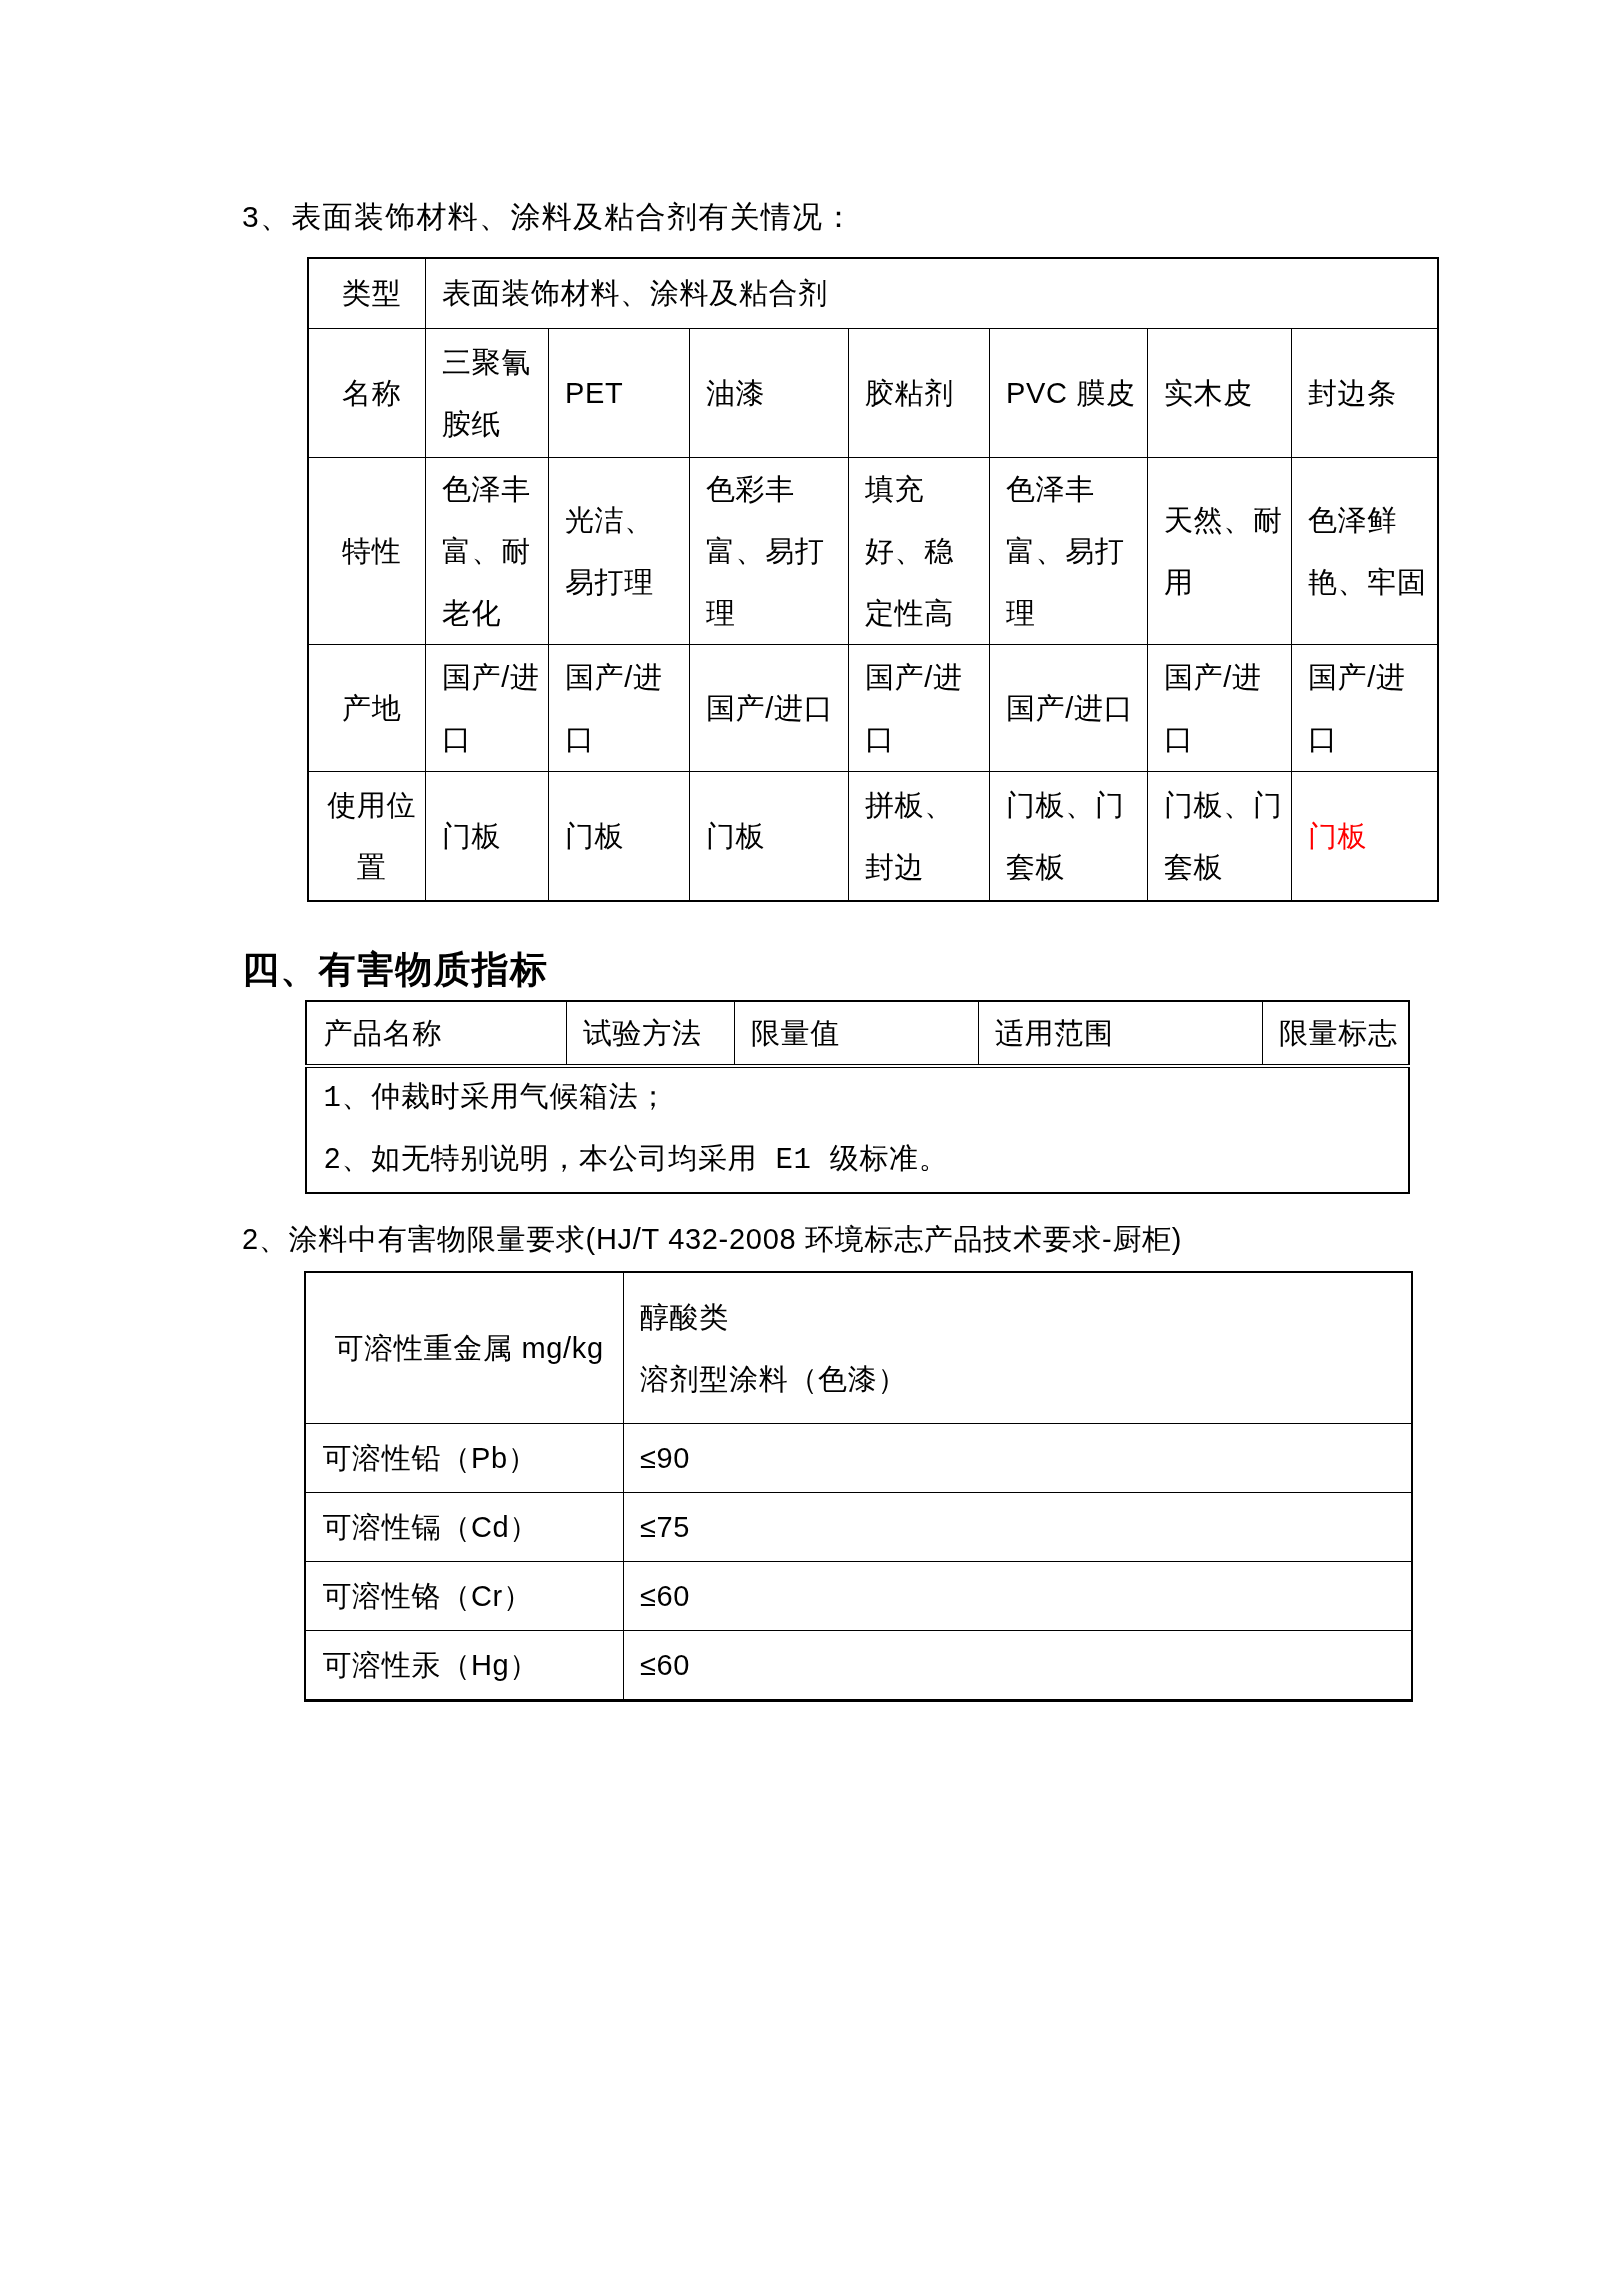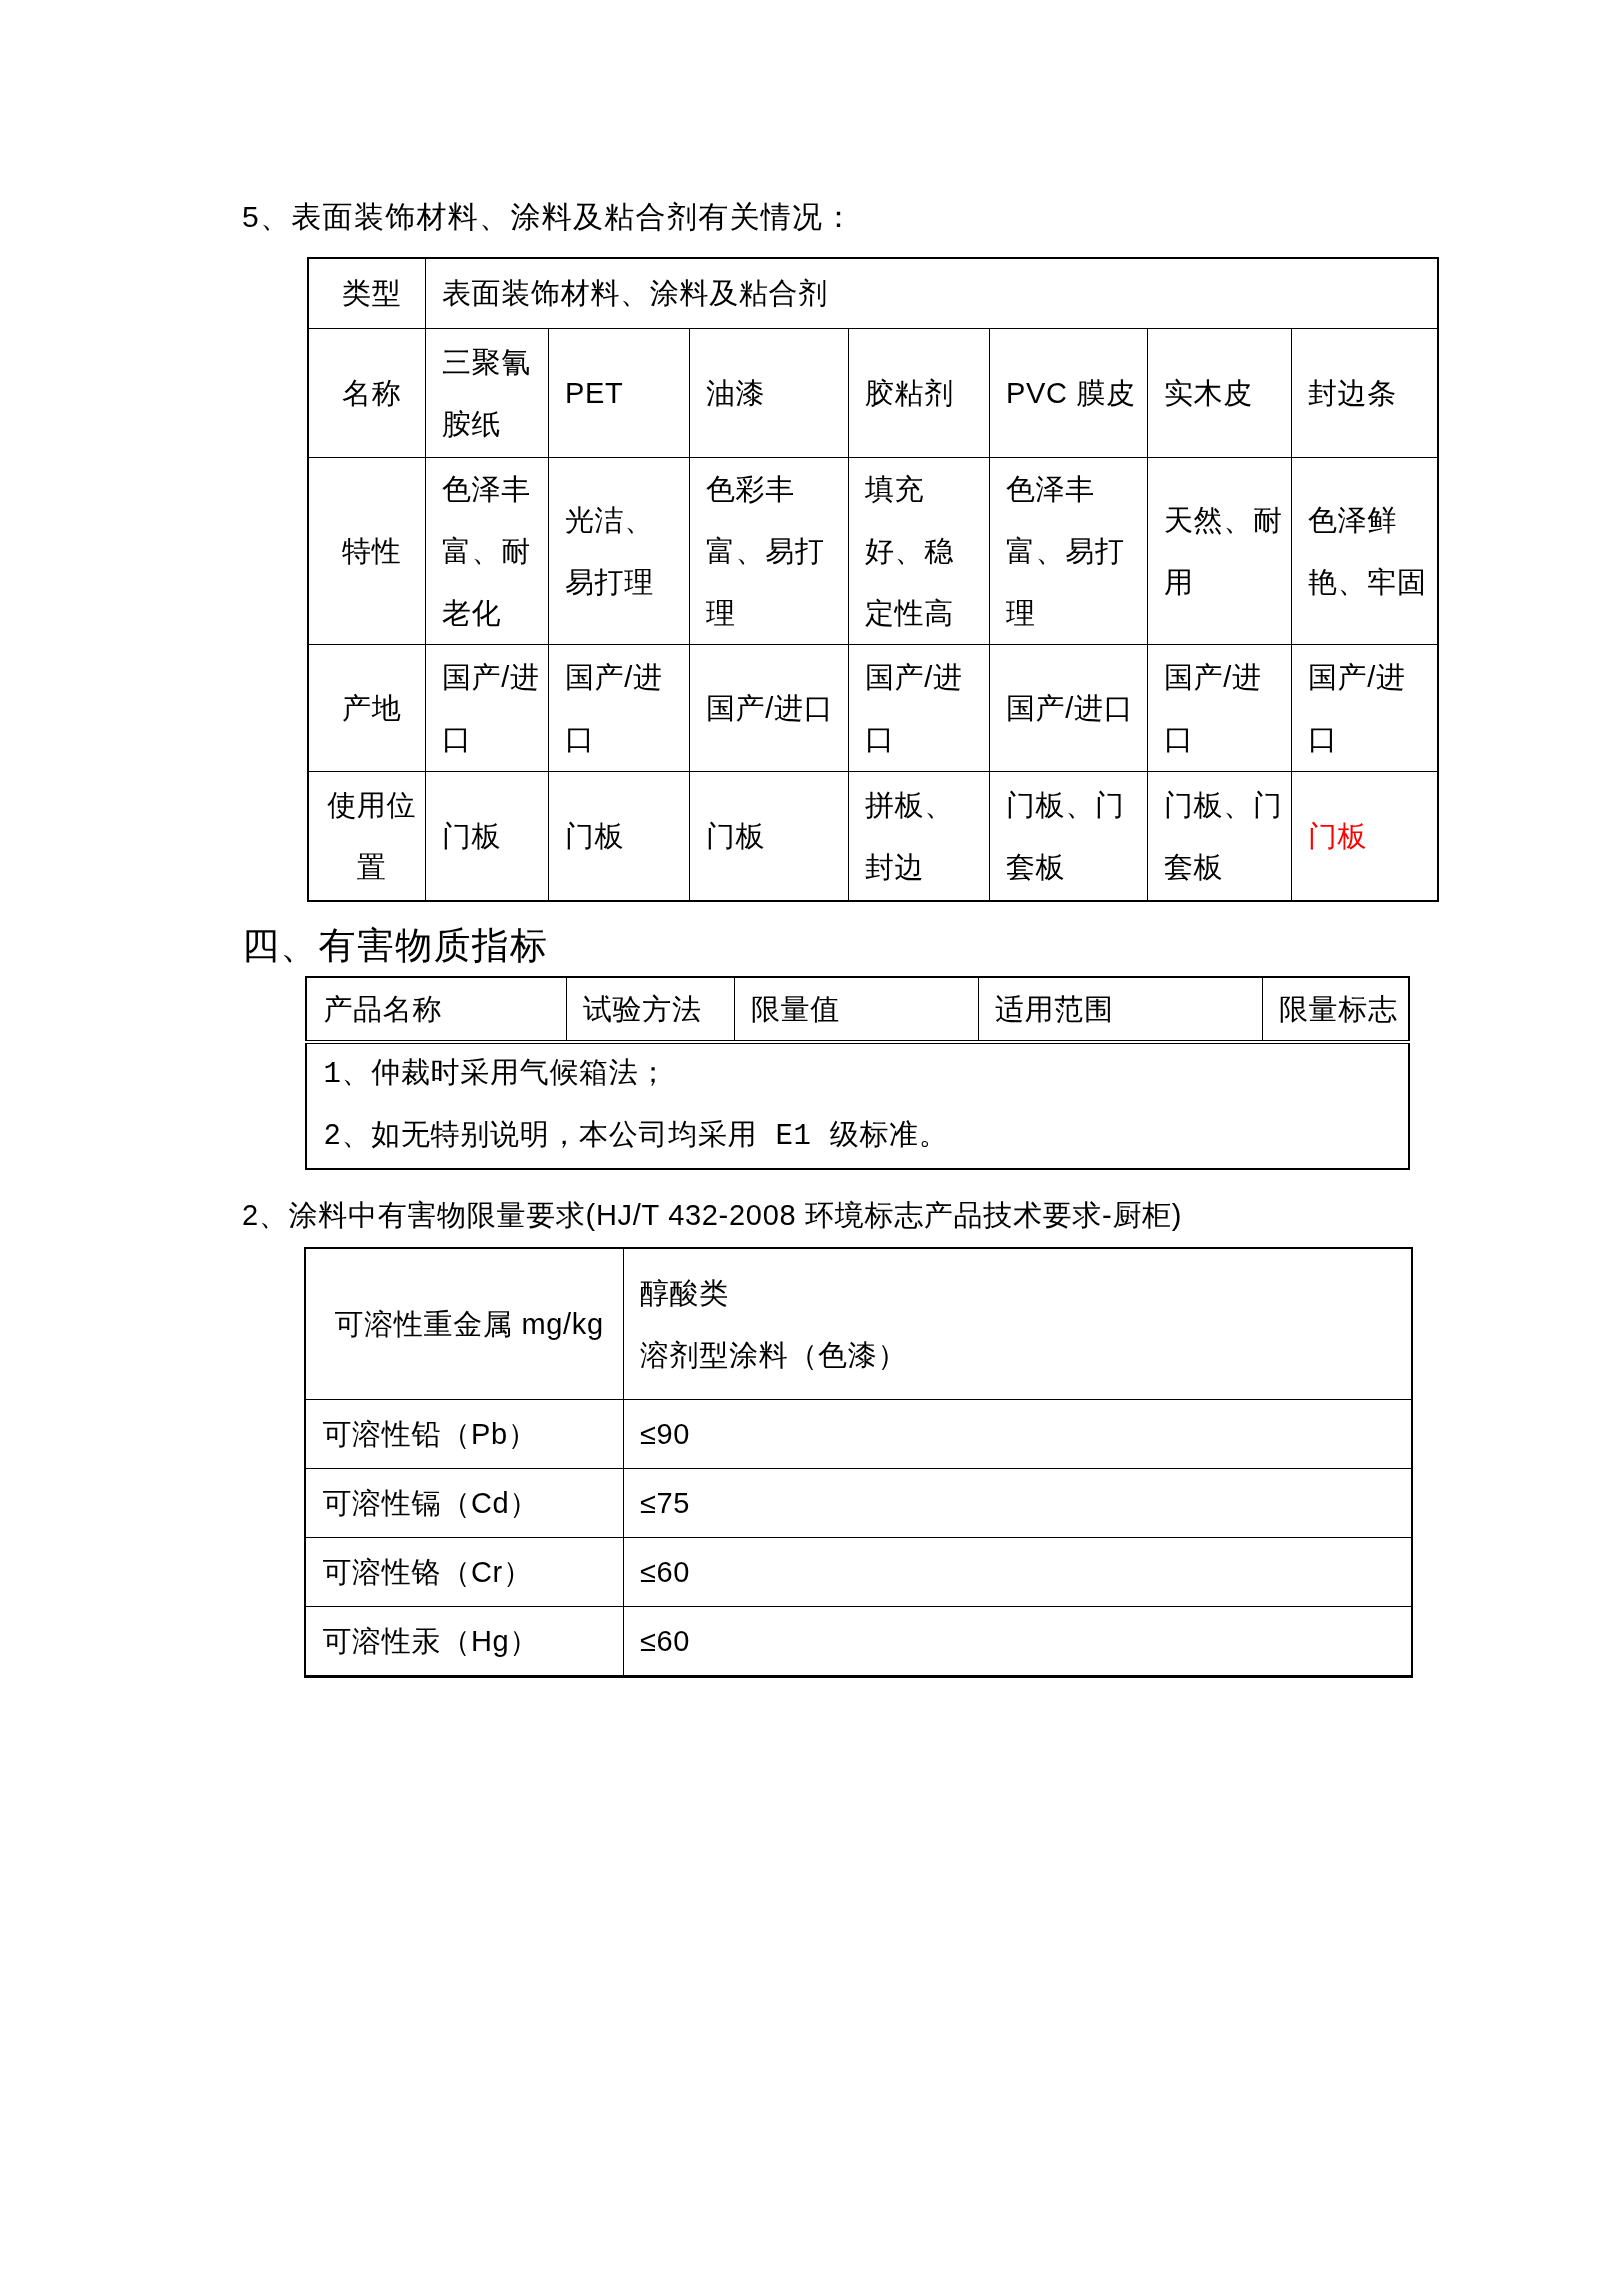--- a/index.html
+++ b/index.html
@@ -17,24 +17,24 @@
     width:1175px;
   }
   .h3{
     margin-top:196px;
     font-size:30px;
     line-height:41px;
     font-weight:500;
     letter-spacing:1.3px;
   }
   .h4{
-    margin-top:19px;
+    margin-top:43px;
     font-size:37px;
     line-height:50px;
-    font-weight:normal;
+    font-weight:bold;
     letter-spacing:1.3px;
   }
   .para{
     font-size:29px;
     line-height:62px;
     letter-spacing:0.7px;
   }
   .para1{
     margin-top:15.7px;
     padding-left:34px;
@@ -80,21 +80,21 @@
   .t3 tr.h td{height:150px;}
   .t3 tr.r td{height:68px;}
   .t3 tr.last td{border-bottom:1.3px solid #000;}
 </style>
 </head>
 <body>
 
 <div class="page">
   <div class="content">
 
-    <div class="h3">5、表面装饰材料、涂料及粘合剂有关情况：</div>
+    <div class="h3">3、表面装饰材料、涂料及粘合剂有关情况：</div>
 
     <table class="t t1">
       <colgroup>
         <col style="width:117px">
           <col style="width:123px">
           <col style="width:141px">
           <col style="width:159px">
         <col style="width:141px">
           <col style="width:158px">
           <col style="width:144px">

